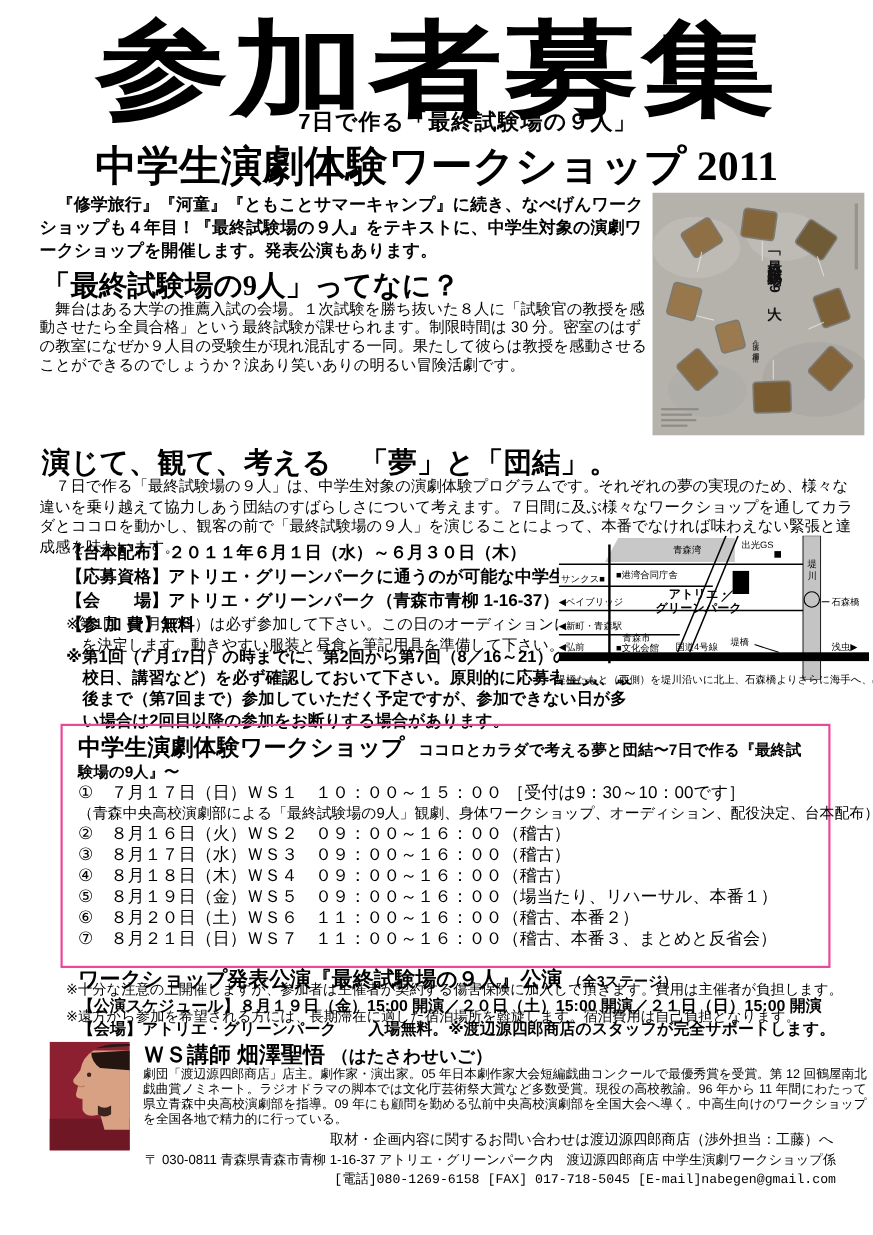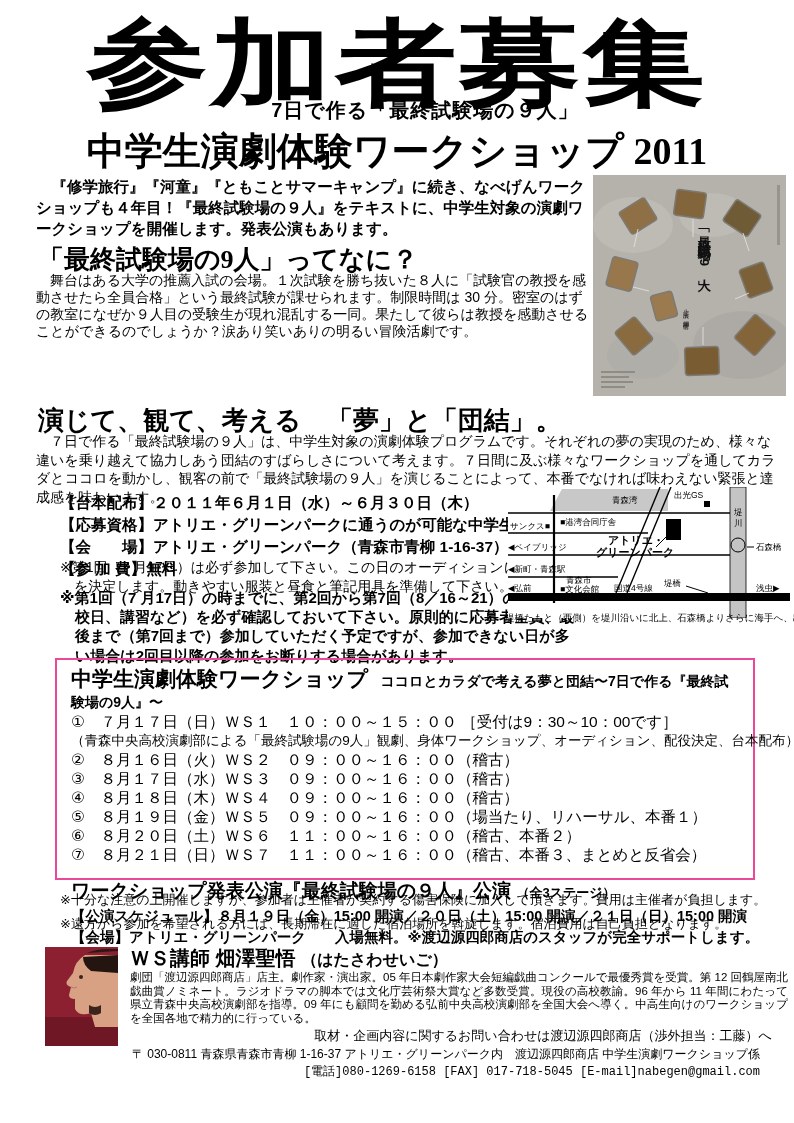--- a/index.html
+++ b/index.html
@@ -45,21 +45,21 @@
   .perf-title{margin-top:14px;font-size:19px;font-weight:bold;}
   .perf-stages{font-size:13px;font-weight:bold;}
   .perf-line{font-size:14.5px;font-weight:bold;line-height:1.25;margin-top:3px;white-space:nowrap;}
   
   .gnote1{top:891px;left:60px;width:720px;font-size:13px;}
   .gnote2{top:915px;left:60px;width:720px;font-size:13px;}
   .photo{top:947px;left:45px;width:73px;height:99px;}
   .inst-head{top:945px;left:130px;font-size:20px;font-weight:bold;}
   .inst-read{font-size:16px;}
   .inst-bio{top:971px;left:130px;width:658px;font-size:11.5px;line-height:13.6px;text-align:justify;}
-  .inquiry{top:1027px;left:300px;width:486px;text-align:center;font-size:13px;white-space:nowrap;}
+  .inquiry{top:1027px;left:300px;width:486px;text-align:left;font-size:13px;white-space:nowrap;}
   .addr{top:1046px;left:0px;width:760px;text-align:right;font-size:12px;white-space:nowrap;}
   .tel{top:1063px;left:0px;width:760px;text-align:right;font-size:12px;font-family:"Liberation Mono","DejaVu Sans Mono",monospace;white-space:nowrap;}
 </style>
 </head>
 <body>
 
 <div class="page">
 
   <div class="abs main-title">参加者募集</div>
   <div class="abs subtitle">7日で作る「最終試験場の９人」</div>

